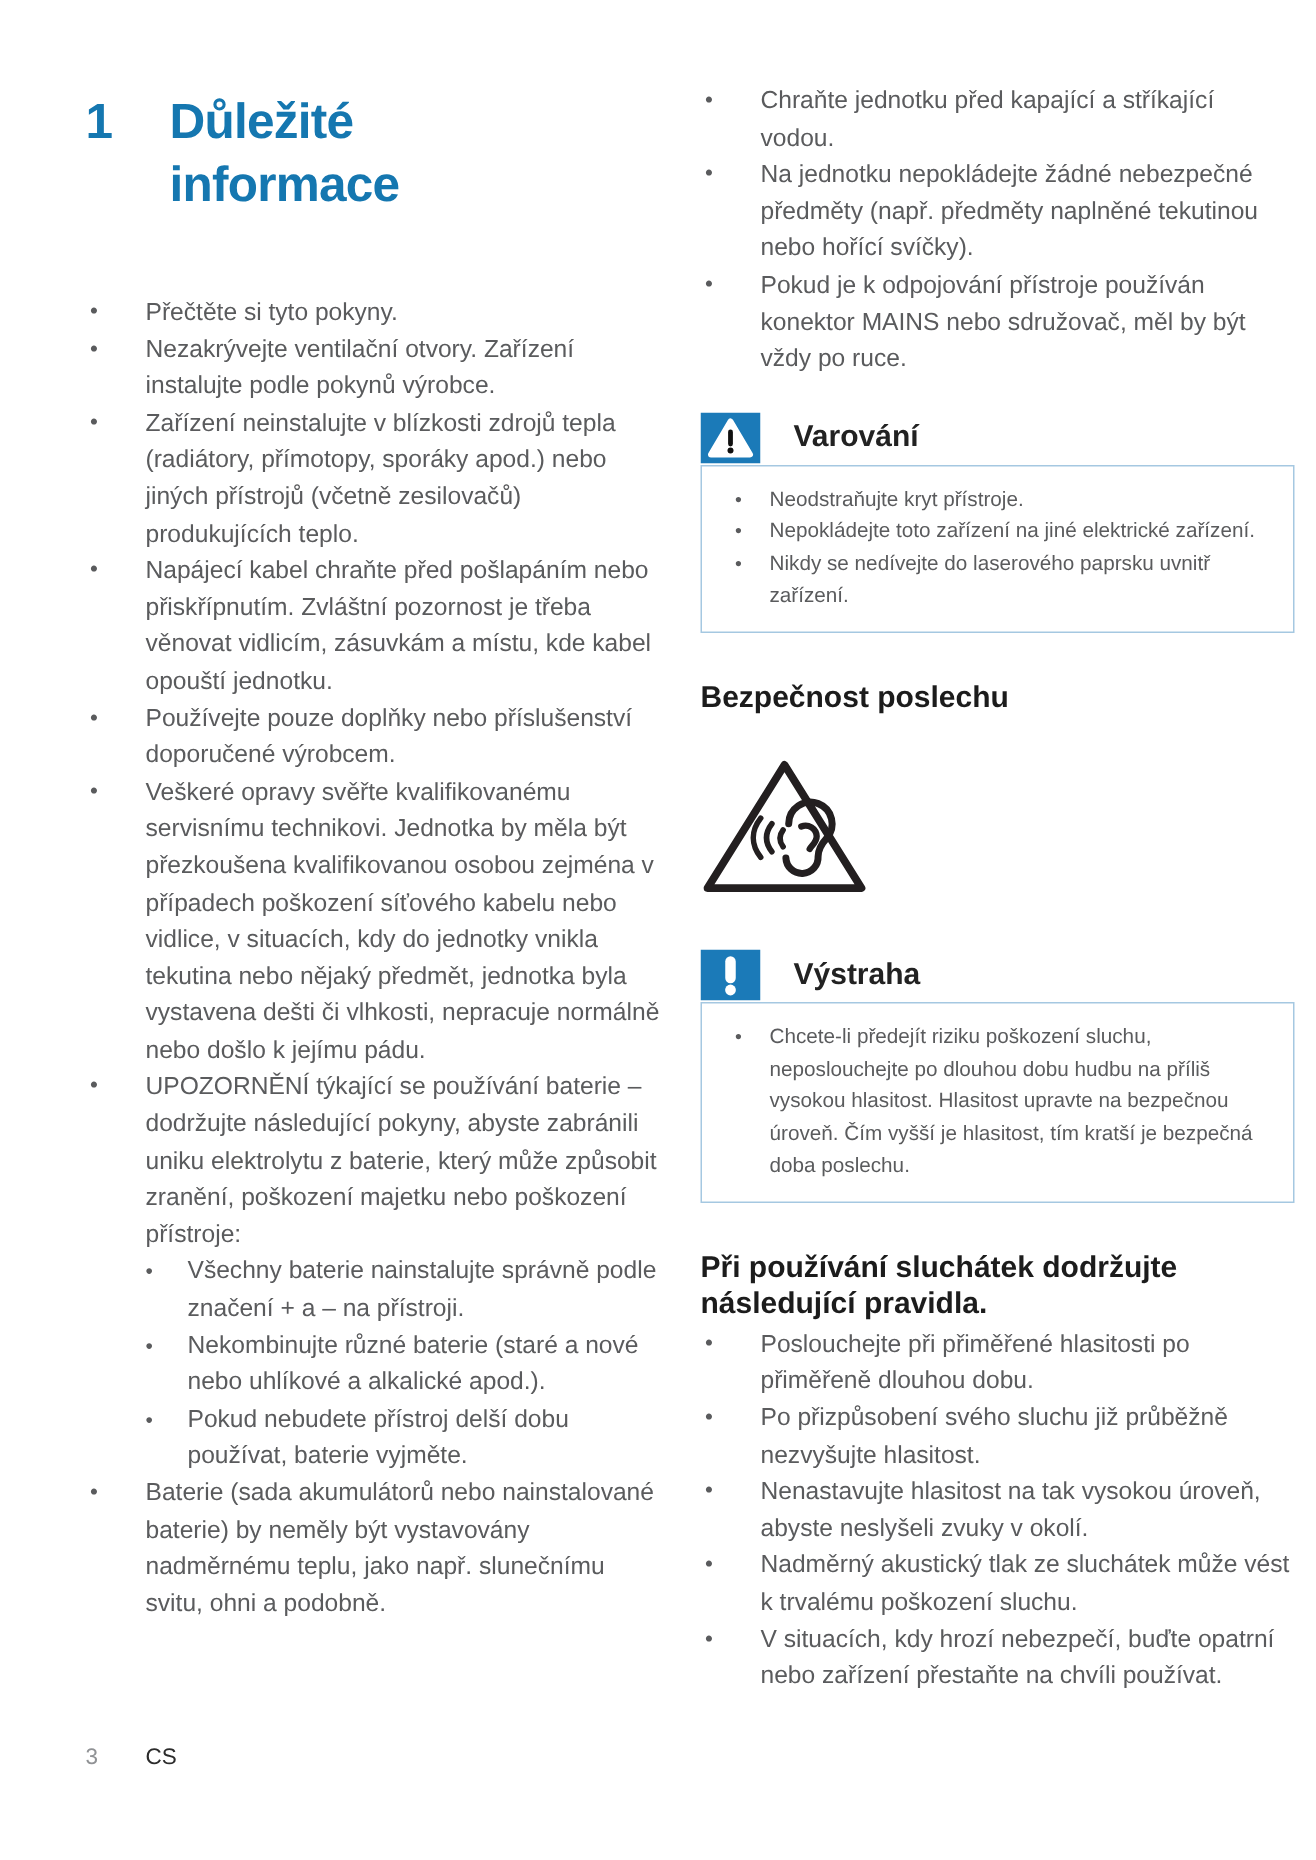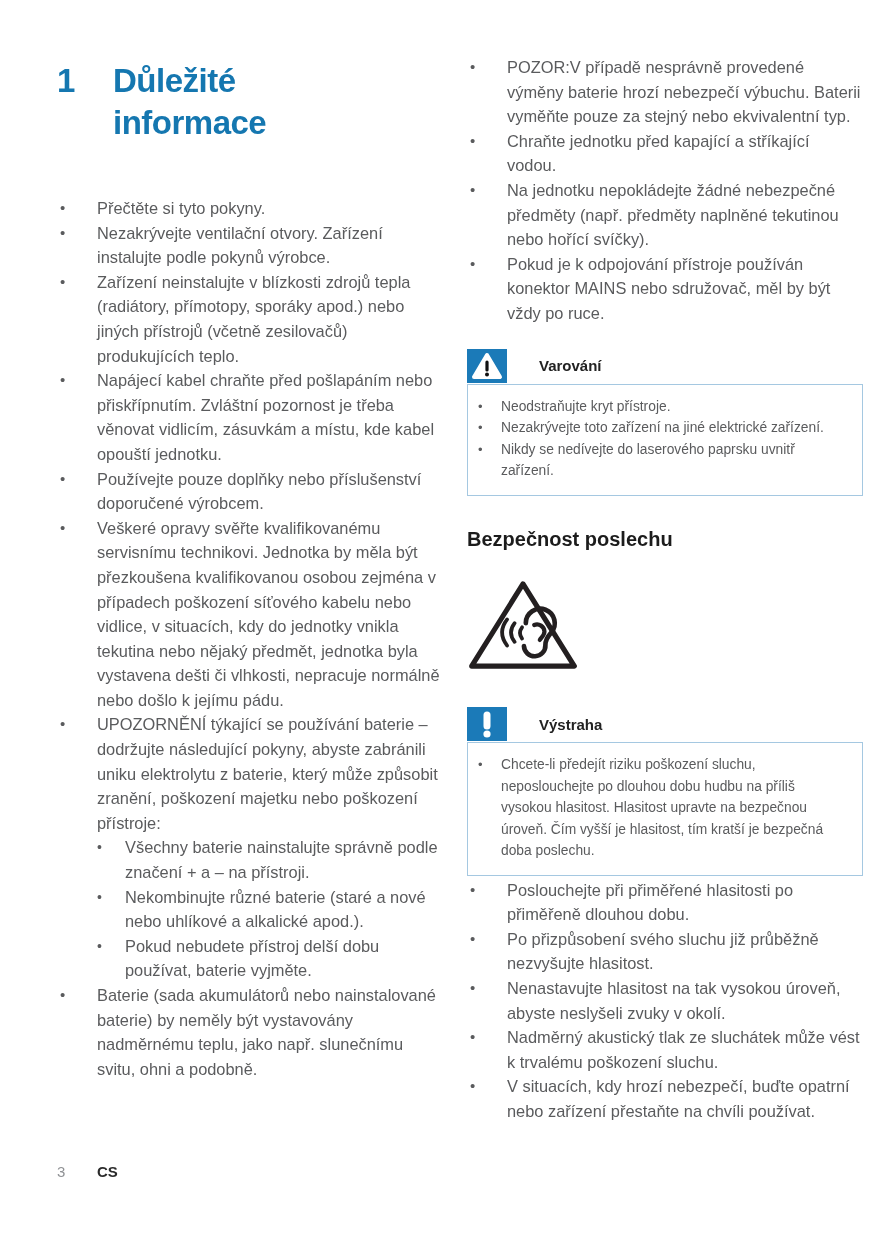--- a/index.html
+++ b/index.html
@@ -31,38 +31,38 @@
   ul.blist>li{position:relative;padding-left:40px;font-size:16.4px;line-height:24.6px;}
   ul.blist>li::before{content:"•";position:absolute;left:3px;top:0;font-size:15px;color:var(--text);}
   ul.blist ul.sub{list-style:none;}
   ul.blist ul.sub>li{position:relative;padding-left:28px;}
   ul.blist ul.sub>li::before{content:"•";position:absolute;left:0;top:0;font-size:14px;color:var(--text);}
 
   
   .note{margin-top:22px;}
   .note-head{display:flex;align-items:center;height:36px;}
   .note-icon{width:40px;height:34px;flex:none;display:block;}
-  .note-title{margin-left:32px;font-size:15px;font-weight:bold;color:#222;}
-  .note-body{border:1px solid var(--note-border);padding:11px 14px 13px 8px;}
+  .note-title{margin-left:22px;font-size:20px;font-weight:bold;color:#222;}
+  .note-body{border:1px solid var(--note-border);padding:11px 14px 13px 20px;}
   .note-body ul{list-style:none;}
   .note-body li{position:relative;padding-left:25px;font-size:13.8px;line-height:21.5px;color:var(--text);}
   .note-body li::before{content:"•";position:absolute;left:2px;top:0;font-size:13px;color:var(--text);}
 
   
   h2.sec{font-size:20px;line-height:24.5px;font-weight:bold;color:var(--heading);margin-top:31px;}
 
   .ear-wrap{margin:27px 0 6px 0;}
   .ear-wrap svg{display:block;}
 
   .hp-list{margin-top:2px;}
 
   
   .footer{position:absolute;left:57px;top:1163px;display:flex;font-size:15px;}
   .footer .pnum{color:var(--muted);width:40px;}
-  .footer .lang{color:#2b2b2b;font-weight:bold;}
+  .footer .lang{color:#2b2b2b;font-weight:normal;}
 </style>
 </head>
 <body>
 
 <div class="page">
 
   <div class="col col-left">
     <h1 class="chapter">
       <span class="ch-num">1</span>
       <span class="ch-title">Důležité informace</span>
@@ -118,21 +118,20 @@
           <span>Baterie (sada akumulátorů nebo nainstalované baterie) by neměly být vystavovány nadměrnému teplu, jako např. slunečnímu svitu, ohni a podobně.</span>
           
         </li>
       </ul>
   </div>
 
   <div class="col col-right">
 
     <ul class="blist">
 
-        <li><span>POZOR:V případě nesprávně provedené výměny baterie hrozí nebezpečí výbuchu. Baterii vyměňte pouze za stejný nebo ekvivalentní typ.</span></li>
 
         <li><span>Chraňte jednotku před kapající a stříkající vodou.</span></li>
 
         <li><span>Na jednotku nepokládejte žádné nebezpečné předměty (např. předměty naplněné tekutinou nebo hořící svíčky).</span></li>
 
         <li><span>Pokud je k odpojování přístroje používán konektor MAINS nebo sdružovač, měl by být vždy po ruce.</span></li>
       </ul>
 
     <div class="note">
       <div class="note-head">
@@ -142,21 +141,21 @@
           <line x1="20" y1="13" x2="20" y2="21" stroke="#101010" stroke-width="3.2" stroke-linecap="round"></line>
           <circle cx="20" cy="25.4" r="2" fill="#101010"></circle>
         </svg>
         <span class="note-title">Varování</span>
       </div>
       <div class="note-body">
         <ul>
 
             <li><span>Neodstraňujte kryt přístroje.</span></li>
 
-            <li><span>Nezakrývejte toto zařízení na jiné elektrické zařízení.</span></li>
+            <li><span>Nepokládejte toto zařízení na jiné elektrické zařízení.</span></li>
 
             <li><span>Nikdy se nedívejte do laserového paprsku uvnitř zařízení.</span></li>
           </ul>
       </div>
     </div>
 
     <h2 class="sec">Bezpečnost poslechu</h2>
 
     <div class="ear-wrap">
       <svg width="112" height="94" viewBox="0 0 120 100">
@@ -181,20 +180,21 @@
         <span class="note-title">Výstraha</span>
       </div>
       <div class="note-body">
         <ul>
 
             <li><span>Chcete-li předejít riziku poškození sluchu, neposlouchejte po dlouhou dobu hudbu na příliš vysokou hlasitost. Hlasitost upravte na bezpečnou úroveň. Čím vyšší je hlasitost, tím kratší je bezpečná doba poslechu.</span></li>
           </ul>
       </div>
     </div>
 
+    <h2 class="sec" style="max-width:380px;">Při používání sluchátek dodržujte následující pravidla.</h2>
 
     <ul class="blist hp-list">
 
         <li><span>Poslouchejte při přiměřené hlasitosti po přiměřeně dlouhou dobu.</span></li>
 
         <li><span>Po přizpůsobení svého sluchu již průběžně nezvyšujte hlasitost.</span></li>
 
         <li><span>Nenastavujte hlasitost na tak vysokou úroveň, abyste neslyšeli zvuky v okolí.</span></li>
 
         <li><span>Nadměrný akustický tlak ze sluchátek může vést k trvalému poškození sluchu.</span></li>

